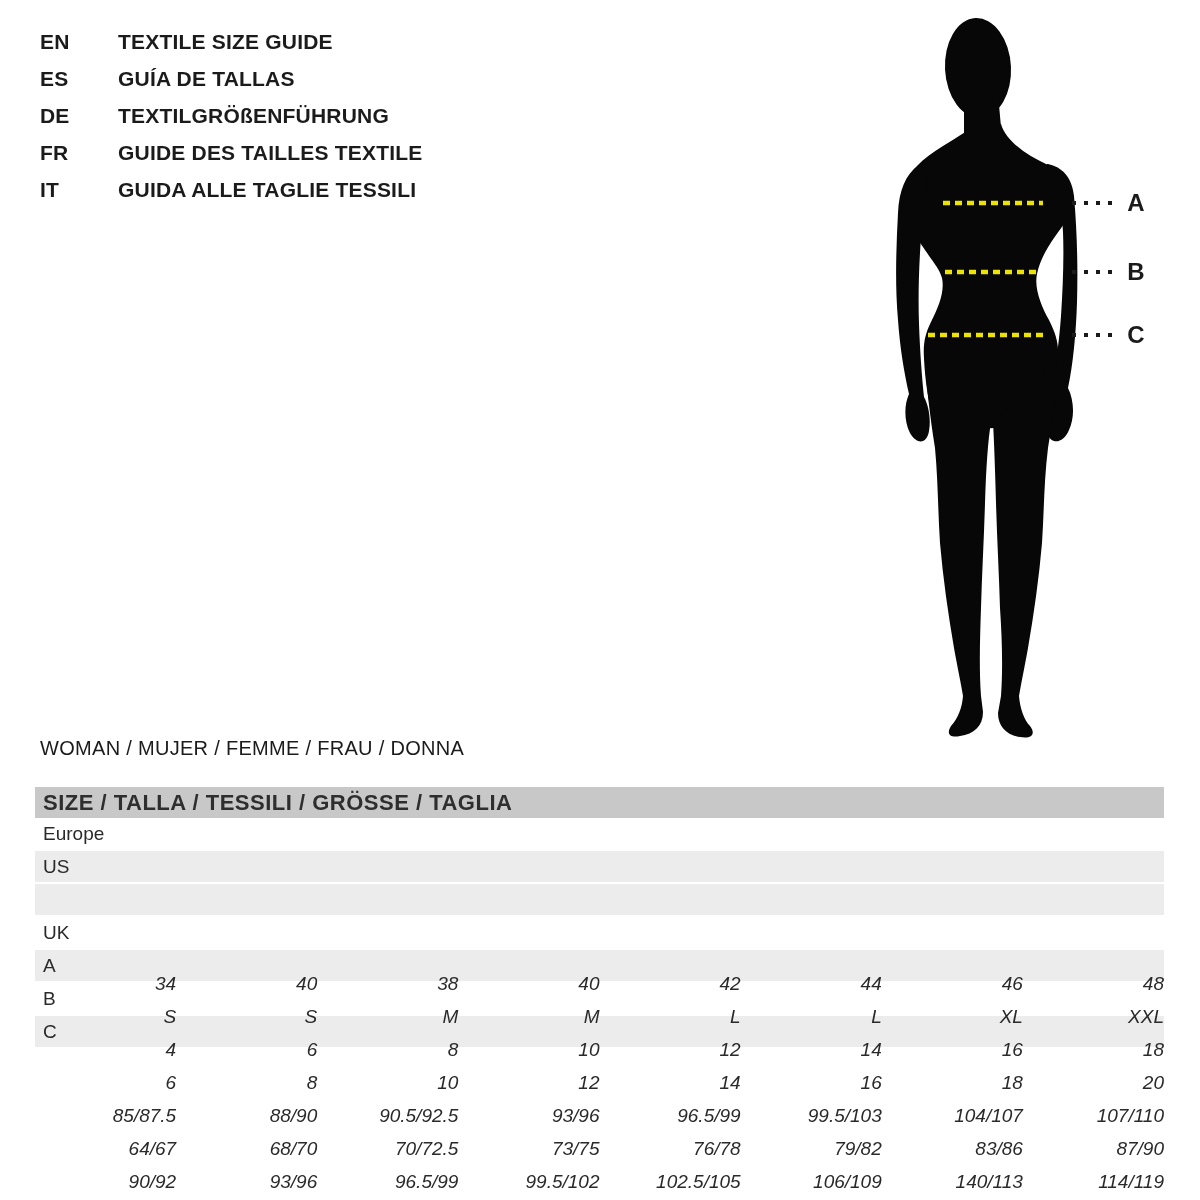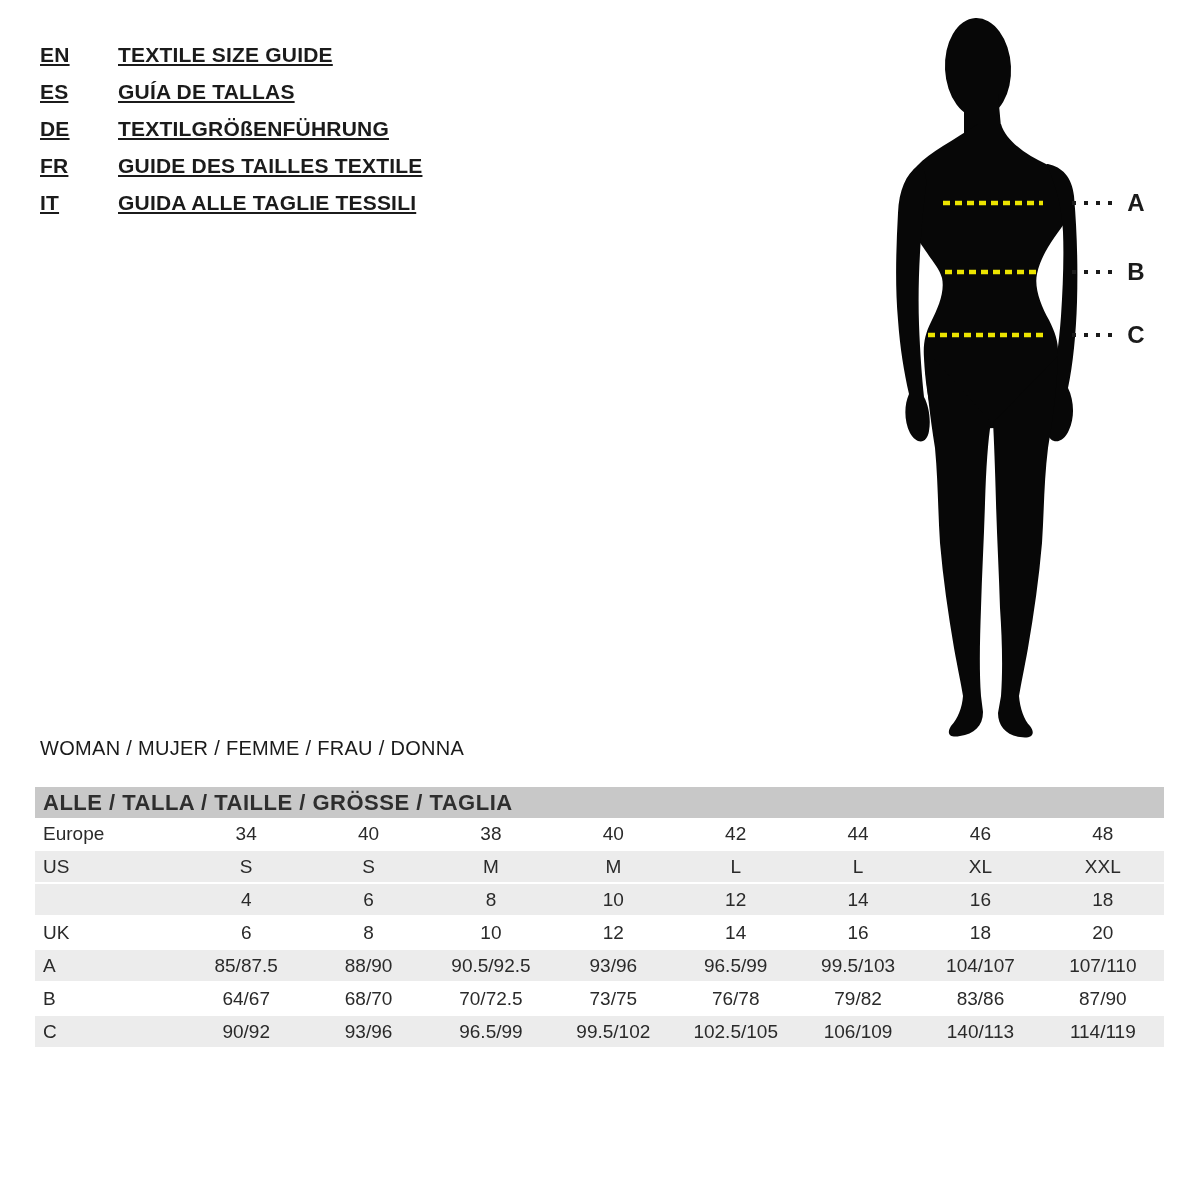--- a/index.html
+++ b/index.html
@@ -8,40 +8,40 @@
     --bar-bg:#c8c8c8;
     --shade:#ececec;
   }
   html,body{margin:0;padding:0;background:#fff;}
   .canvas{
     position:relative;width:1200px;height:1200px;background:#fff;overflow:hidden;
     font-family:"Liberation Sans","DejaVu Sans",sans-serif;color:var(--ink);
   }
   
   .langs{position:absolute;left:40px;top:30px;}
-  .lang-row{display:flex;height:37px;align-items:flex-end;text-decoration:underline;}
+  .lang-row{display:flex;height:37px;align-items:flex-start;}
   .lang-code{width:78px;font-weight:bold;font-size:21px;letter-spacing:.2px;}
   .lang-label{font-weight:bold;font-size:21px;letter-spacing:.2px;white-space:nowrap;}
   
   .figure{position:absolute;left:880px;top:8px;width:280px;height:732px;}
   .figure svg{display:block;}
   .measure-line{stroke:var(--yellow);stroke-width:4.5;stroke-dasharray:7 5;}
   .dots{stroke:var(--ink);stroke-width:4;stroke-dasharray:4 8;}
   .marker-label{font-family:"Liberation Sans","DejaVu Sans",sans-serif;font-weight:bold;font-size:24px;fill:var(--ink);text-anchor:middle;}
   
   .section-title{position:absolute;left:40px;top:737px;font-weight:normal;font-size:20px;letter-spacing:.3px;}
   
   .size-table{position:absolute;left:35px;top:787px;width:1129px;}
   .size-bar{height:31px;line-height:31px;background:var(--bar-bg);color:#2e2e2e;
     font-weight:bold;font-size:22px;letter-spacing:.5px;padding-left:8px;box-sizing:border-box;}
-  .t-row{display:flex;height:31px;line-height:31px;border-bottom:2px solid #fff;font-size:19px;color:#2a2a2a;}
+  .t-row{display:flex;height:31px;line-height:31px;border-bottom:2px solid #fff;font-size:19px;color:#2a2a2a;flex-direction:column;}
   .t-row.shaded{background:var(--shade);}
   .cell.label{flex:0 0 150px;padding-left:8px;box-sizing:border-box;white-space:nowrap;}
   .cells{flex:1;display:flex;}
-  .cell.val{flex:1;text-align:center;white-space:nowrap;}
+  .cell.val{flex:1;text-align:right;white-space:nowrap;font-style:italic;}
   
   .notes{position:absolute;left:40px;top:1090px;}
   .note{height:31px;line-height:31px;font-weight:bold;font-size:20px;letter-spacing:.2px;white-space:nowrap;}
 </style>
 </head>
 <body>
 
 <div class="canvas">
 
   <div class="langs">
@@ -103,21 +103,21 @@
       <line class="dots" x1="192" y1="327" x2="238" y2="327"></line>
       <text class="marker-label" x="256" y="203">A</text>
       <text class="marker-label" x="256" y="272">B</text>
       <text class="marker-label" x="256" y="335">C</text>
     </svg>
   </div>
 
   <div class="section-title">WOMAN / MUJER / FEMME / FRAU / DONNA</div>
 
   <div class="size-table">
-    <div class="size-bar">ALLE / TALLA / TAILLE / GRÖSSE / TAGLIA</div>
+    <div class="size-bar">SIZE / TALLA / TESSILI / GRÖSSE / TAGLIA</div>
     <div>
 
     <div class="t-row">
         <div class="cell label">Europe</div>
         <div class="cells">
 
         <div class="cell val">34</div>
             <div class="cell val">40</div>
             <div class="cell val">38</div>
             <div class="cell val">40</div>

